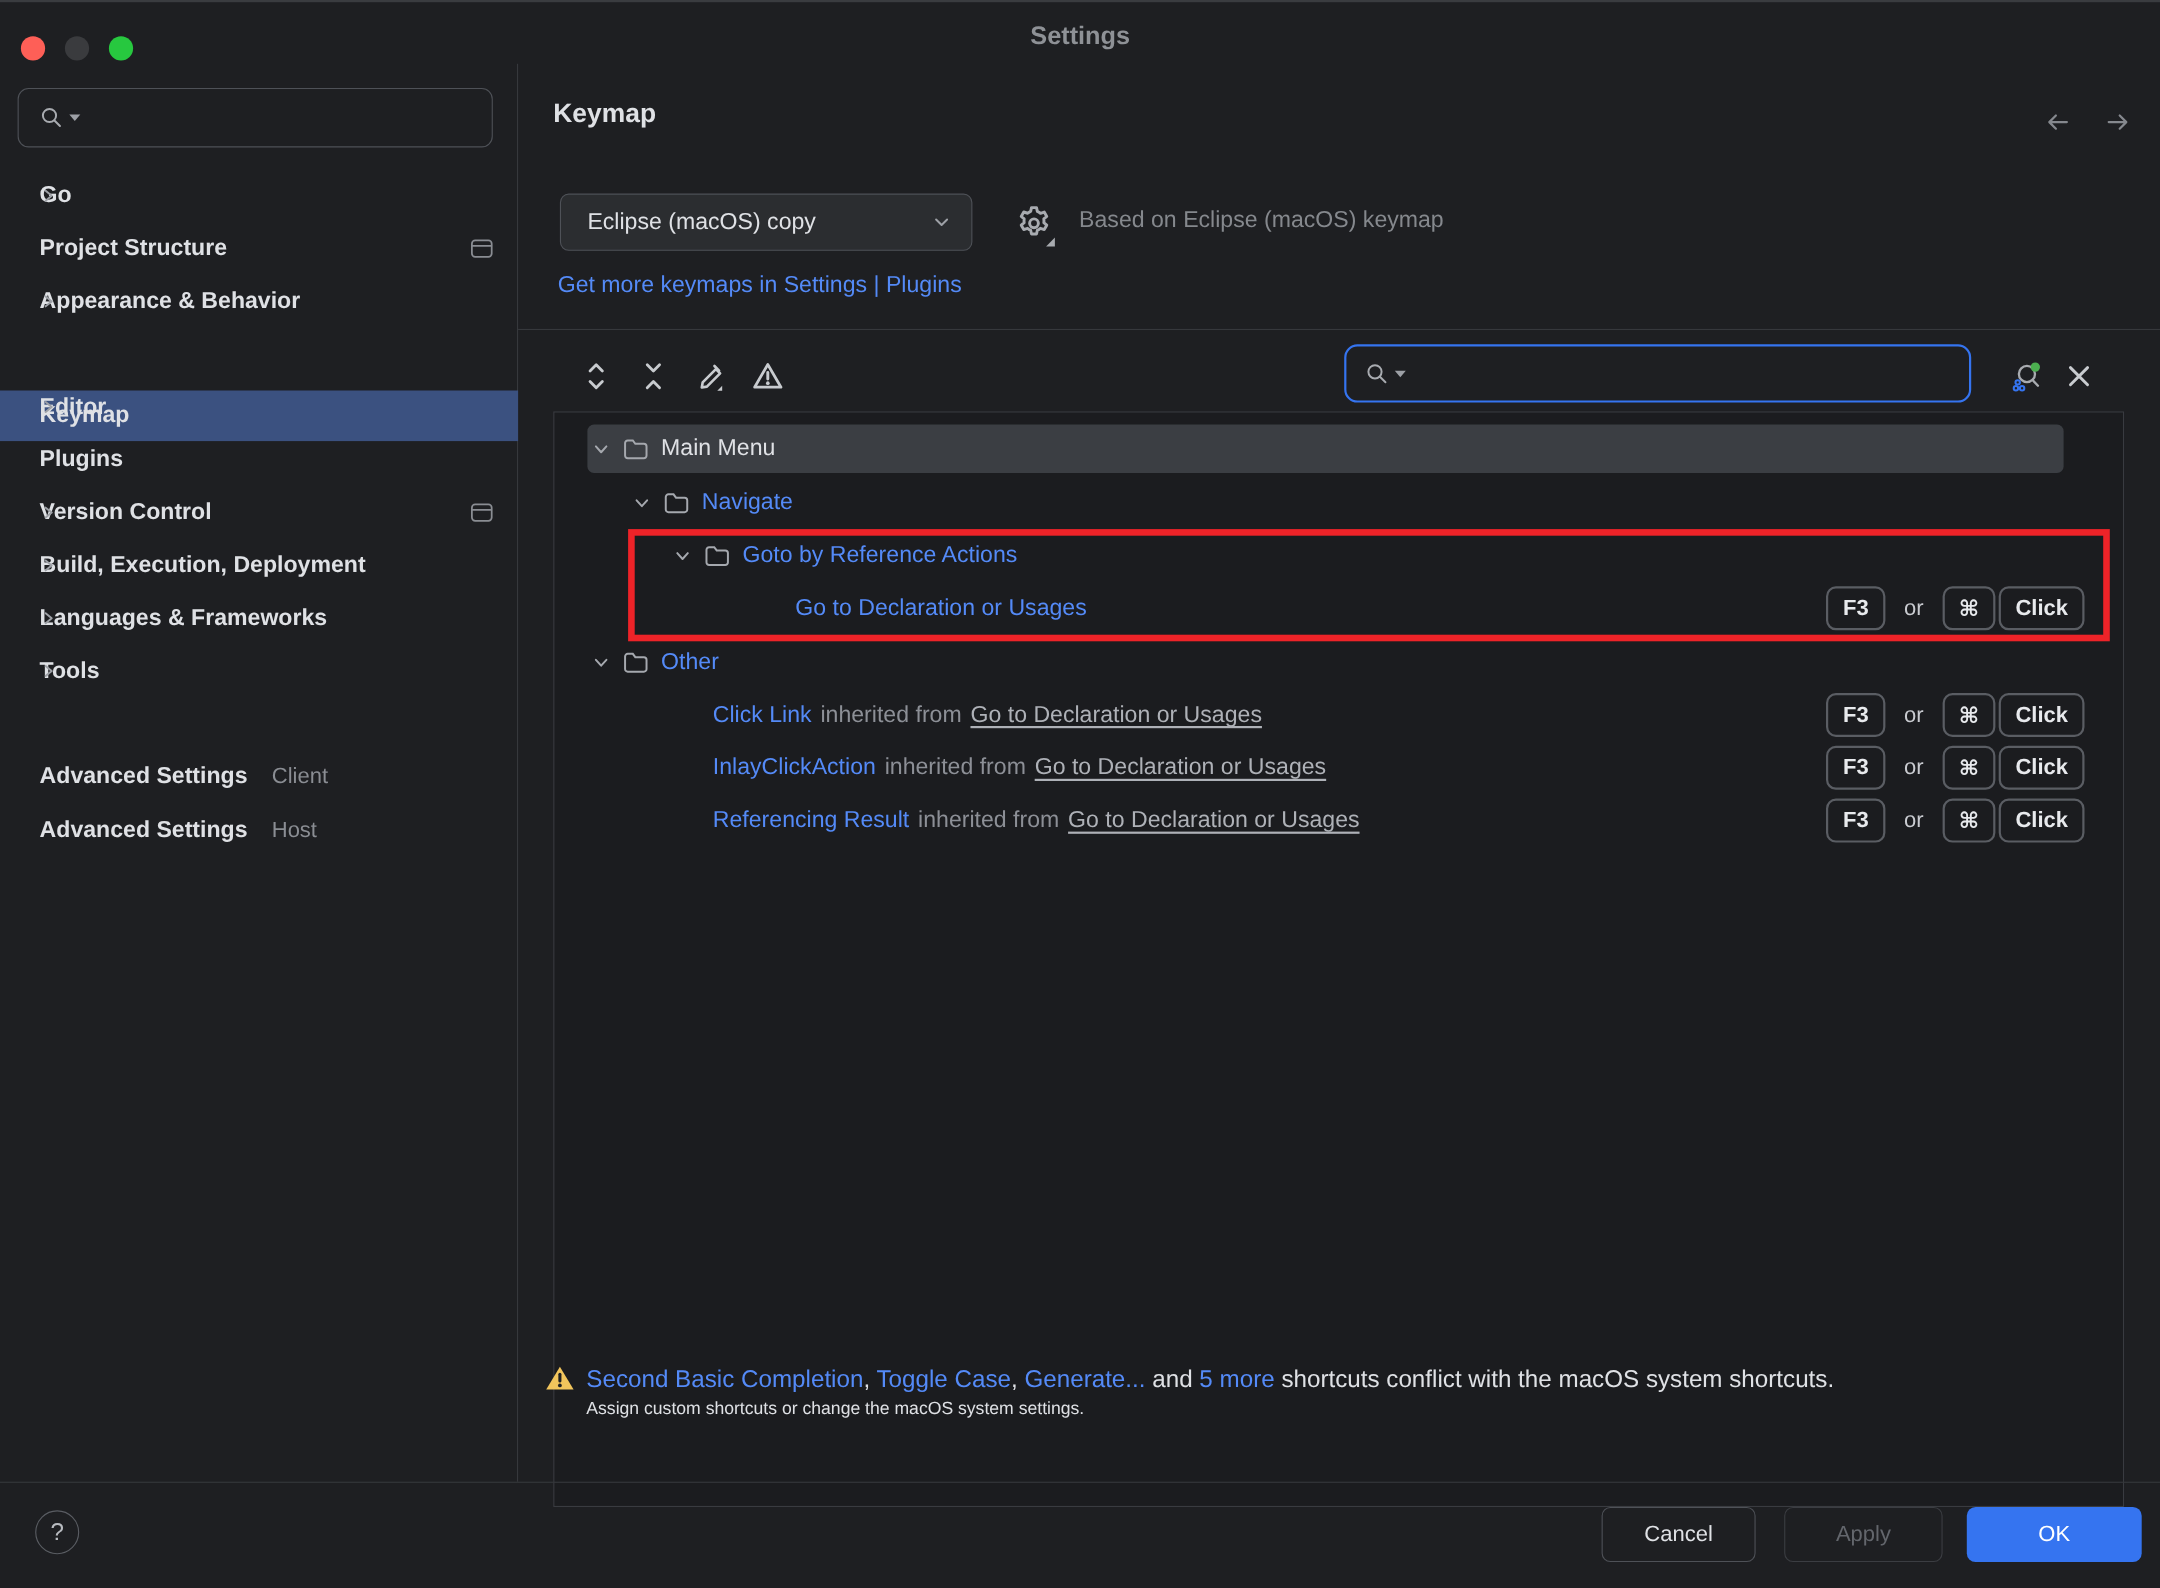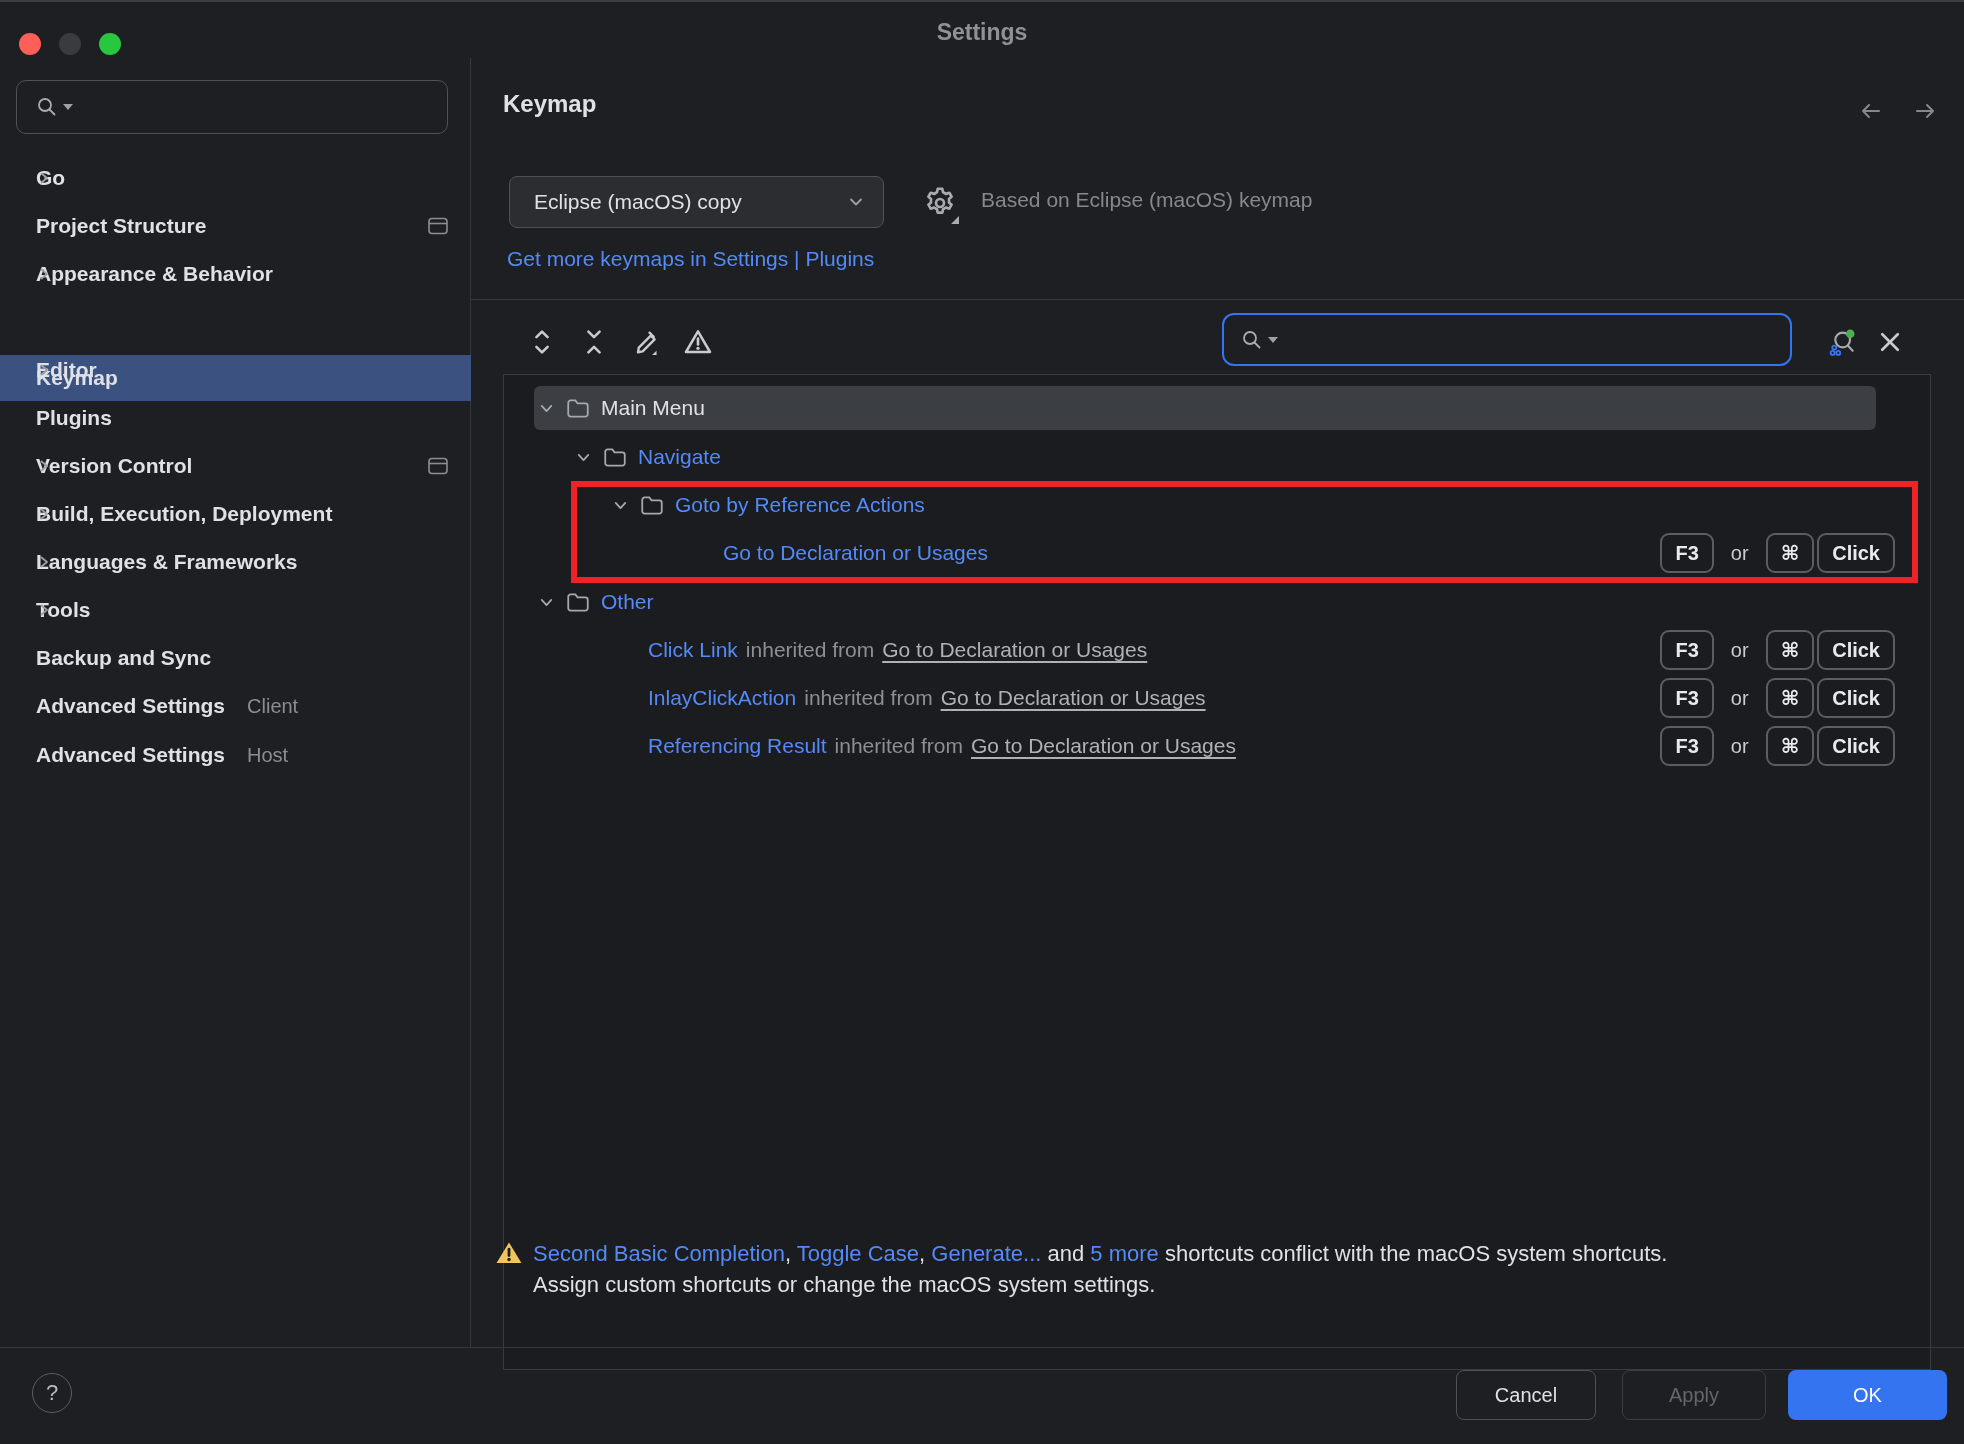--- a/index.html
+++ b/index.html
@@ -84,21 +84,21 @@
   .or { color:#C9CBD0; font-size:20px; margin:0 17px; }
   .keypair { display:flex; gap:3px; }
 
   .annotation { position:absolute; left:67px; top:106px; width:1347px; height:102px;
                 border:6px solid #EE2328; pointer-events:none; z-index:5; }
 
   
   .warn-icon { position:absolute; left:24px; top:1182px; }
   .warn-line1 { position:absolute; left:62px; top:1181px; right:0; height:30px; line-height:30px;
                 font-size:22px; color:#DFE1E5; white-space:nowrap; overflow:hidden; }
-  .warn-line2 { position:absolute; left:62px; top:1214px; font-size:22px; color:#DFE1E5; }
+  .warn-line2 { position:absolute; left:62px; top:1214px; font-size:16px; color:#DFE1E5; }
   .w-link { color:#548AF7; cursor:pointer; }
 
   
   .bottombar { position:absolute; left:0; right:0; bottom:0; height:97px; border-top:1px solid #36383C; }
   .help-btn { position:absolute; left:32px; top:25px; width:40px; height:40px; border-radius:50%;
               border:1.5px solid #5A5D63; color:#B8BBC0; display:flex; align-items:center;
               justify-content:center; font-size:22px; }
   .btn { position:absolute; top:22px; height:50px; border-radius:8px; display:flex; align-items:center;
          justify-content:center; font-size:20px; font-family:inherit; cursor:pointer; }
   .btn-cancel { left:1456px; width:140px; border:1.5px solid #4E5157; color:#DFE1E5; background:transparent; }
@@ -203,23 +203,20 @@
       <span class="lbl">Languages &amp; Frameworks</span>
     </div>
     <div class="side-item" style="top:528px">
       <span class="chev">
           <svg width="16" height="16" viewBox="0 0 16 16">
             <path d="M5.5 3.5 L11 8 L5.5 12.5" fill="none" stroke="#9DA0A6" stroke-width="1.8" stroke-linecap="round" stroke-linejoin="round"></path>
           </svg>
         </span>
       <span class="lbl">Tools</span>
     </div>
-    <div class="side-item" style="top:576px">
-      <span class="lbl">Backup and Sync</span>
-    </div>
     <div class="side-item" style="top:624px">
       <span class="lbl">Advanced Settings</span>
       <span class="suffix">Client</span>
     </div>
     <div class="side-item" style="top:673px">
       <span class="lbl">Advanced Settings</span>
       <span class="suffix">Host</span>
     </div>
   </div>
 

